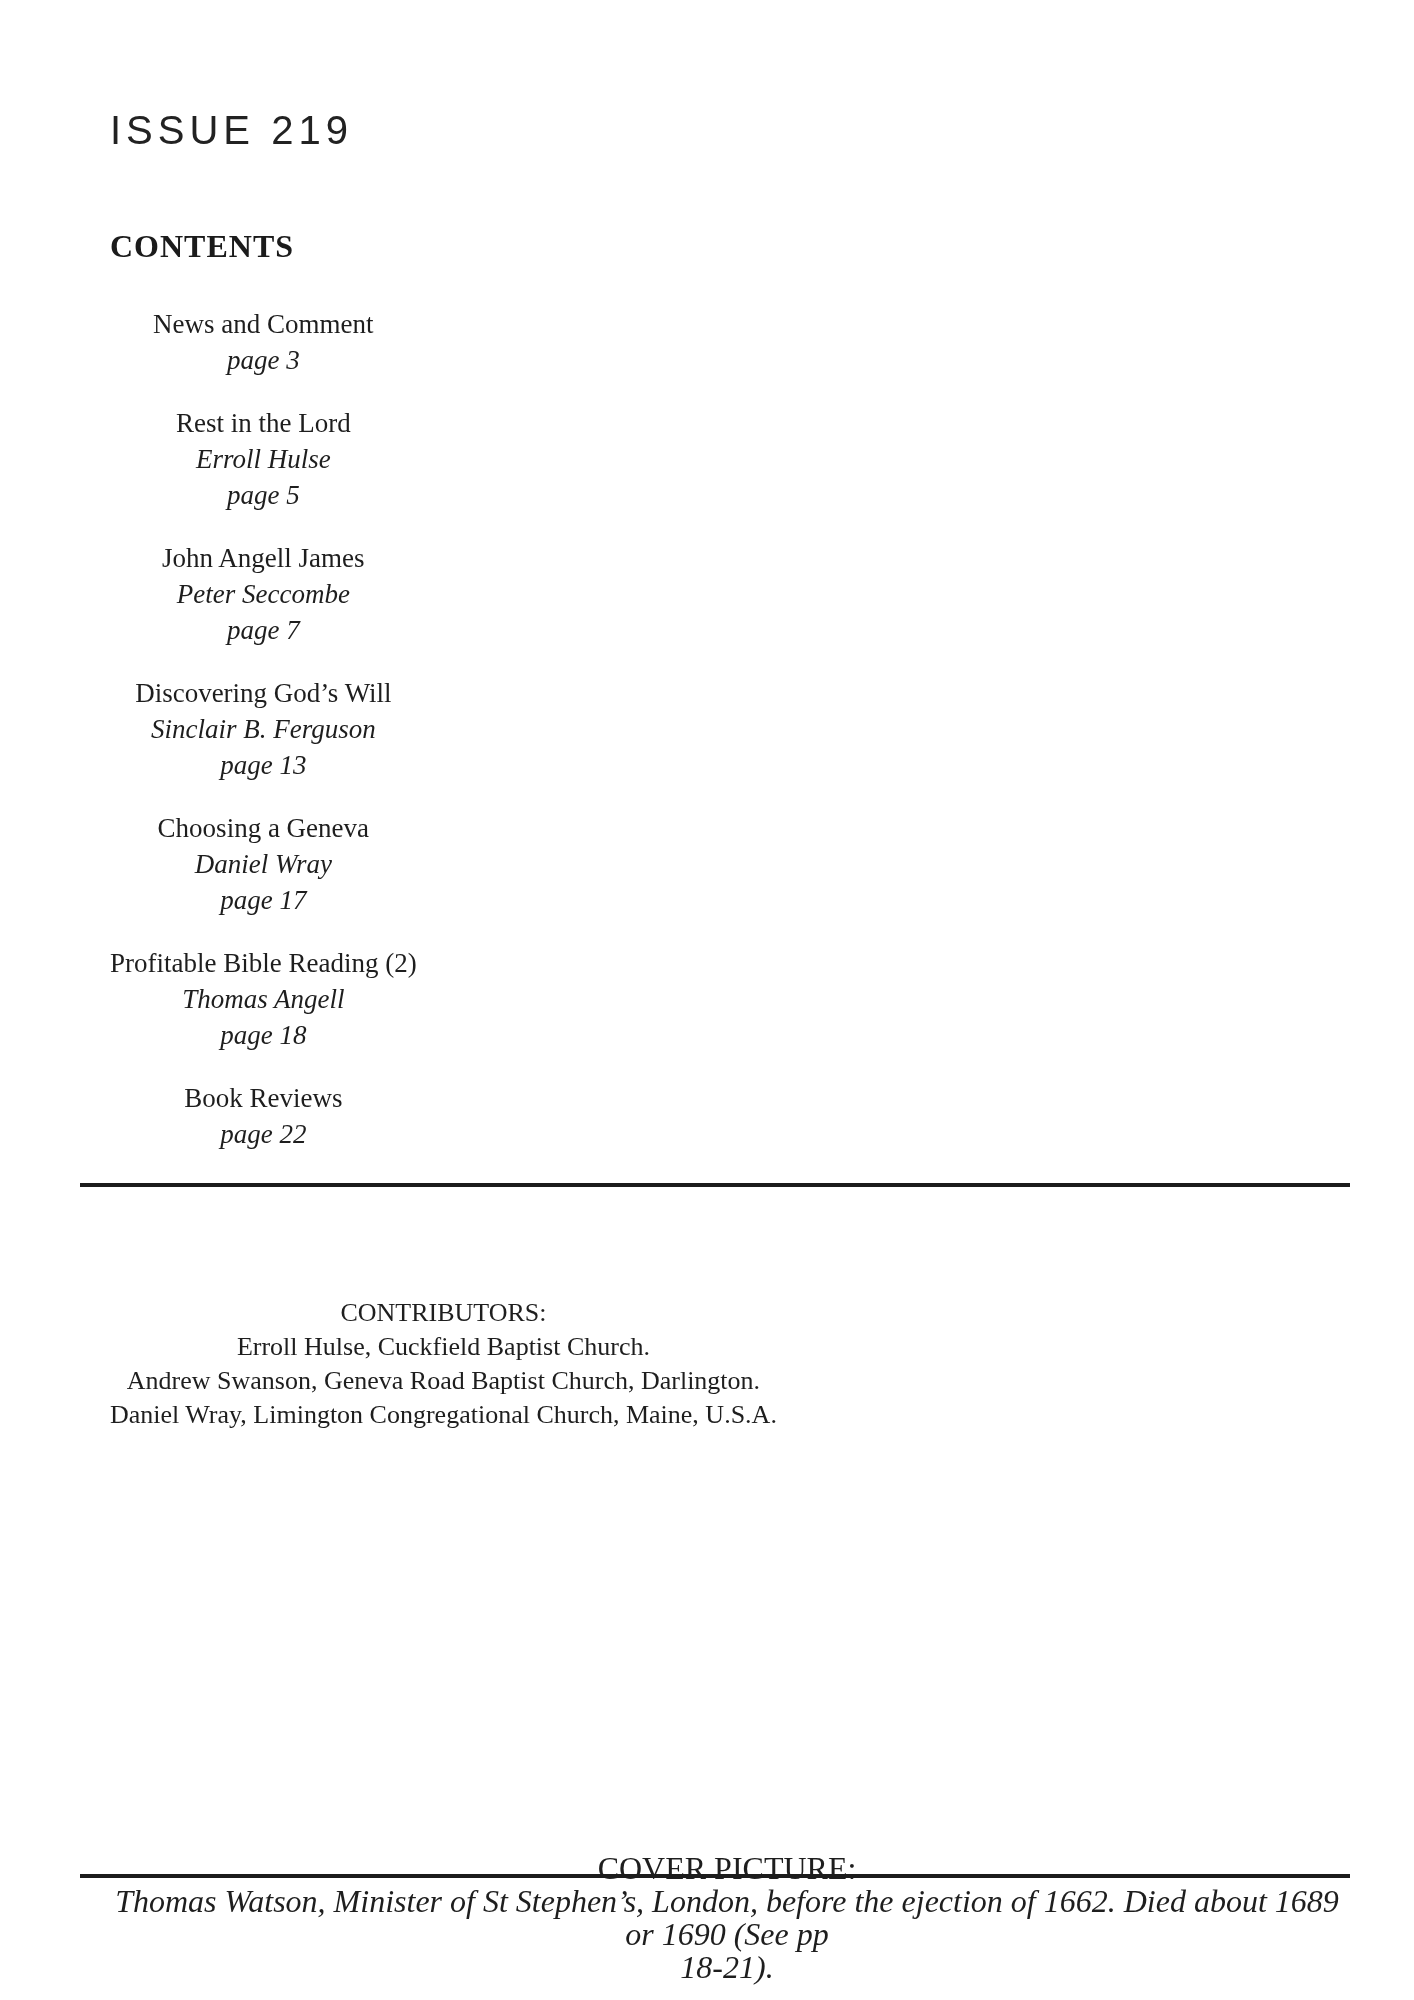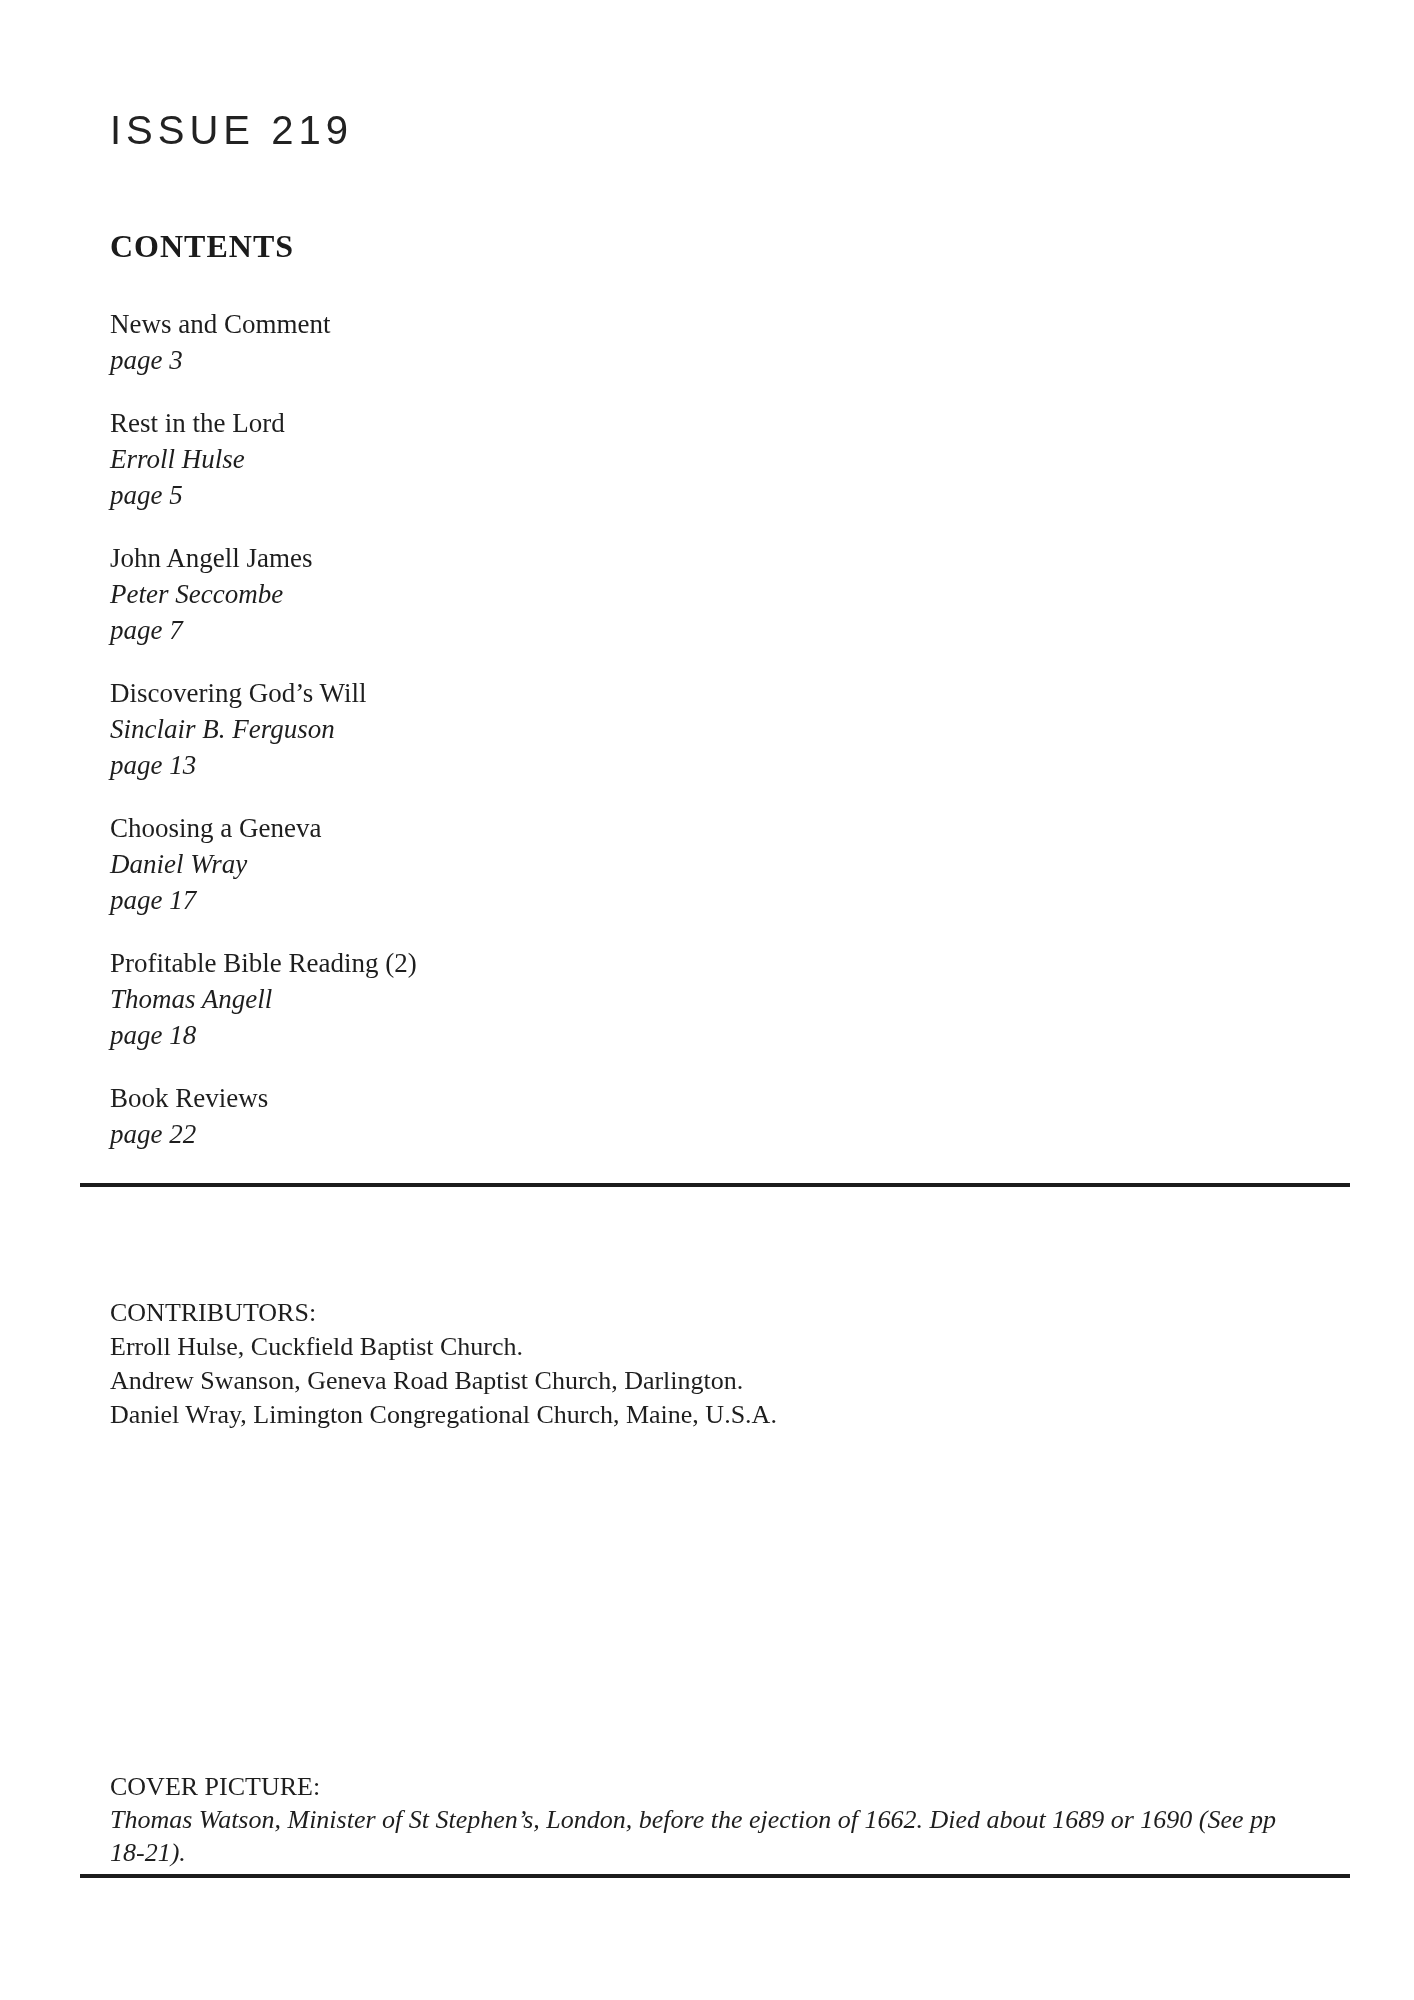--- a/index.html
+++ b/index.html
@@ -1,15 +1,15 @@
 <!DOCTYPE html>
 <html><head>
 <meta charset="utf-8">
 <style>
-  * { margin: 0; padding: 0; box-sizing: border-box; }
+  * { margin: 0; padding: 0; box-sizing: border-box; text-align: center; }
   html, body { background: #ffffff; }
   body {
     width: 1414px;
     height: 2000px;
     position: relative;
     font-family: "Liberation Serif", "DejaVu Serif", serif;
     color: #1e1e1e;
   }
   .page {
     position: absolute;
@@ -60,24 +60,24 @@
   .rule-2 { top: 1874px; }
   .contributors {
     position: absolute;
     top: 1296px;
     left: 110px;
     font-size: 26px;
     line-height: 34px;
   }
   .cover {
     position: absolute;
-    top: 1770px;
+    top: 1852px;
     left: 110px;
     right: 70px;
-    font-size: 26px;
+    font-size: 32px;
     line-height: 33px;
   }
   .cover-caption { font-style: italic; }
 </style>
 </head>
 <body>
 
 <div class="page">
 
   <div class="header-row">

